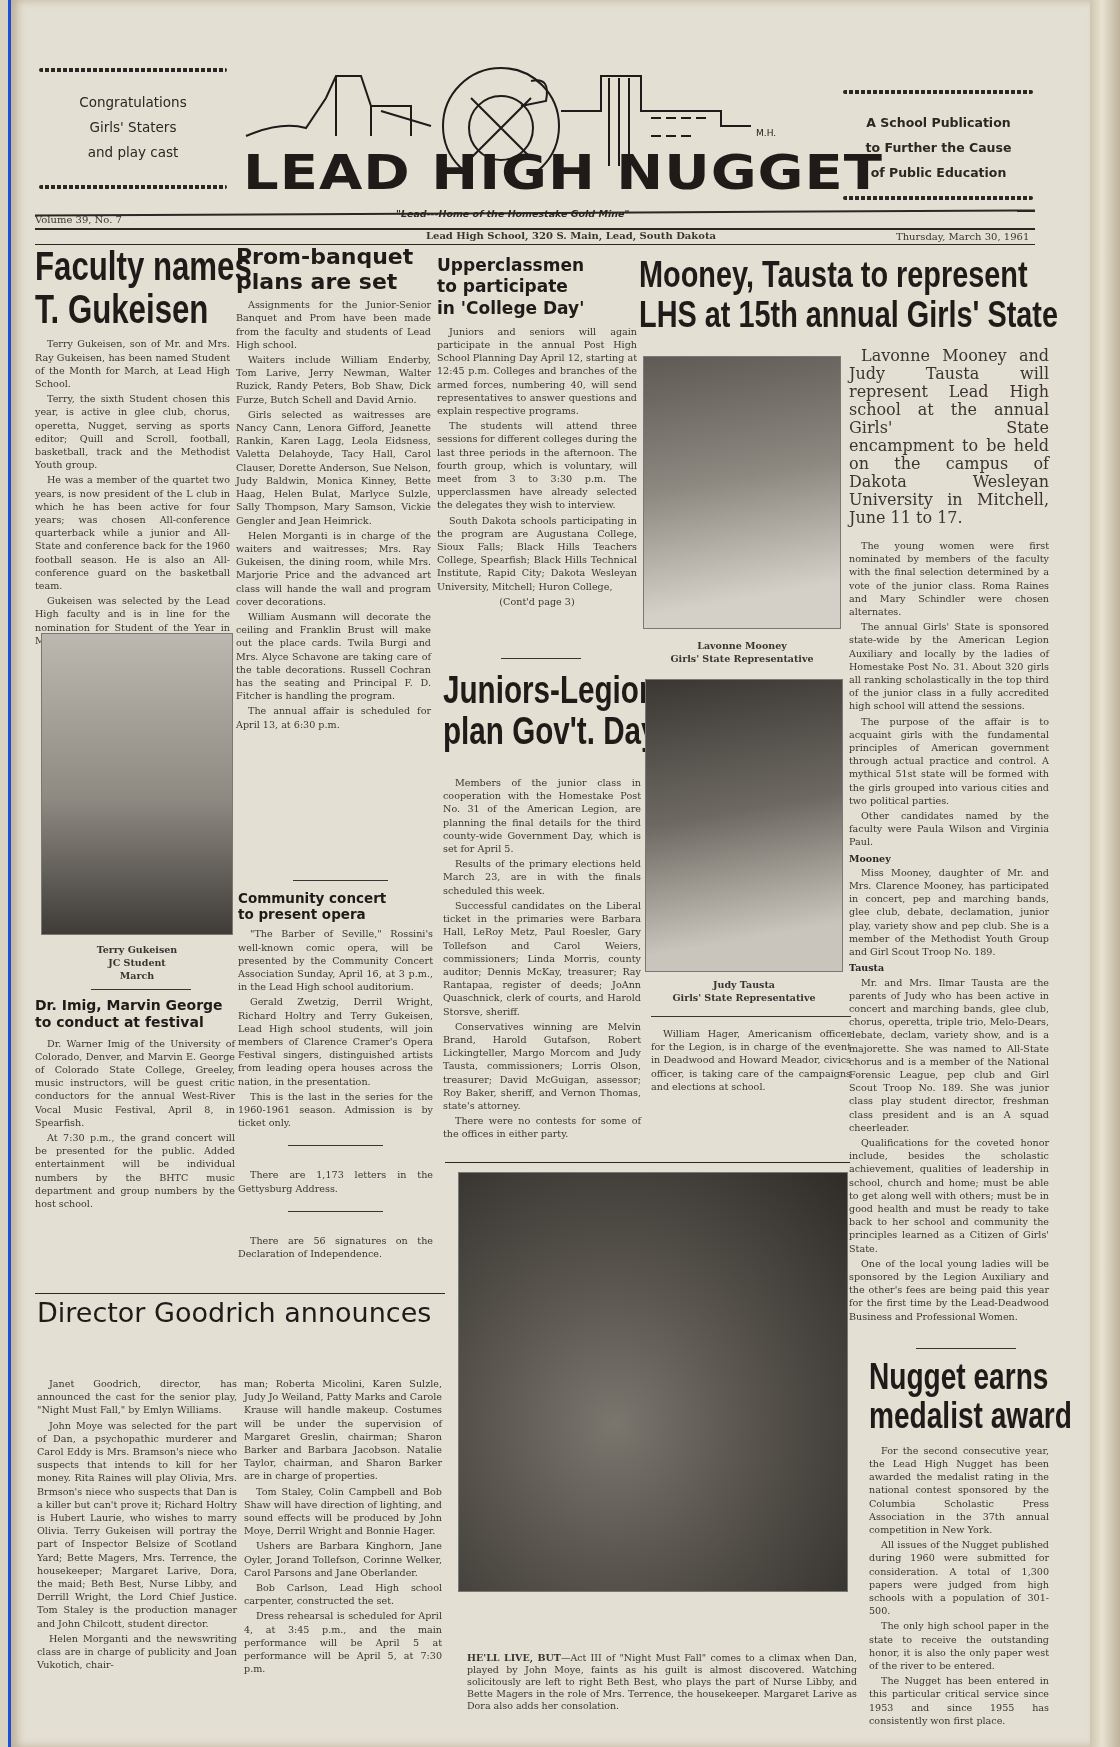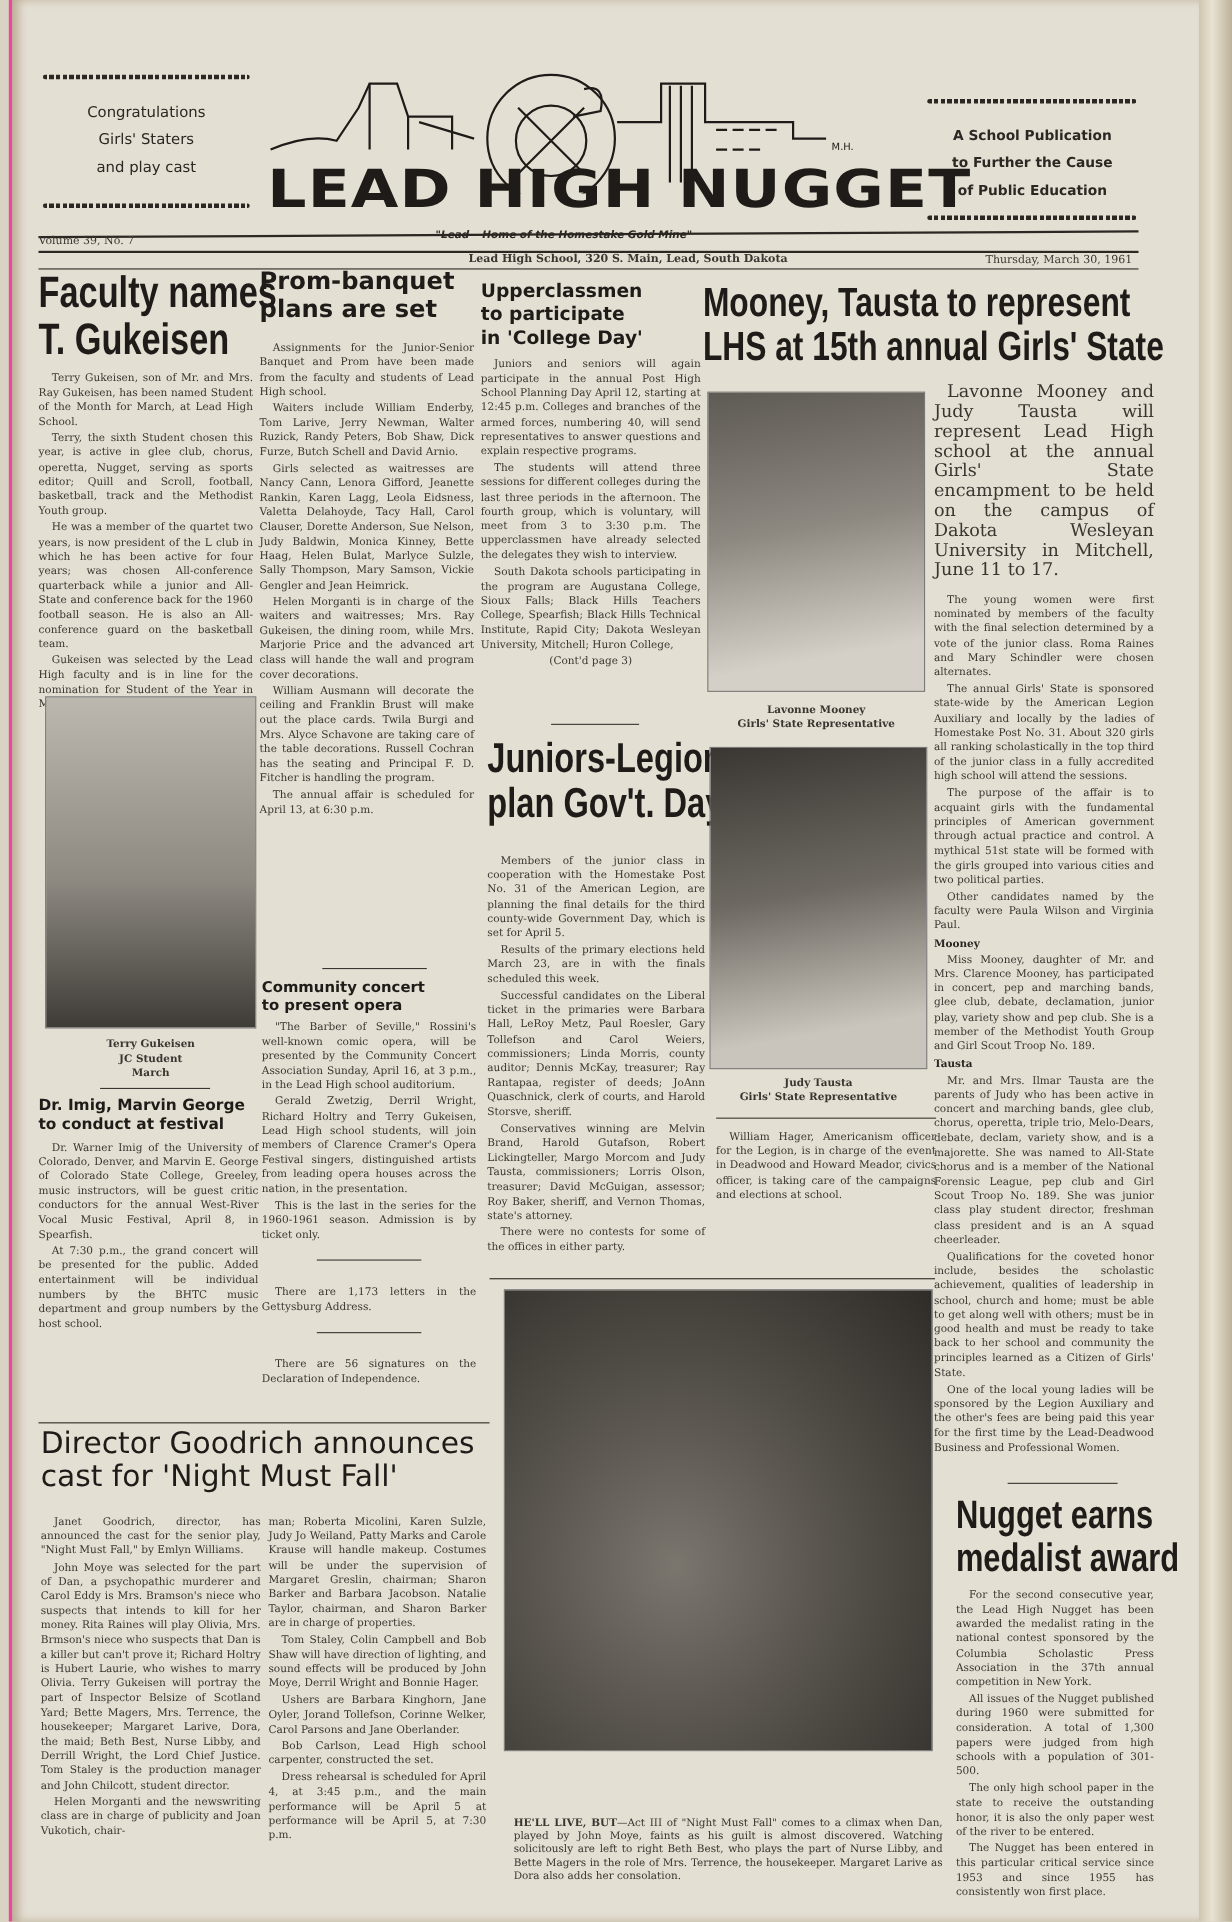--- a/index.html
+++ b/index.html
@@ -1,18 +1,18 @@
 <!DOCTYPE html>
 <html><head>
 <meta charset="utf-8">
 <style>
 *{box-sizing:border-box;margin:0;padding:0}
 html,body{width:1120px;height:1747px;overflow:hidden;background:#d9d3c3}
 body{position:relative;font-family:"DejaVu Serif",serif;color:#2a2622}
-.page{position:absolute;left:8px;top:0;width:1082px;height:1747px;background:#e4dfd3;border-left:3px solid #ec4899;box-shadow:inset 6px 0 8px rgba(120,90,50,.35)}
+.page{position:absolute;left:8px;top:0;width:1082px;height:1747px;background:#e4dfd3;border-left:3px solid #1d4ed8;box-shadow:inset 6px 0 8px rgba(120,90,50,.35)}
 .rightedge{position:absolute;right:0;top:0;width:30px;height:1747px;background:linear-gradient(90deg,#cfc6b0,#e8e2d2 40%,#bdb29a)}
 .abs{position:absolute}
 .ear{position:absolute;text-align:center;font-family:"DejaVu Sans",sans-serif;font-size:13.5px;line-height:25px;color:#2b2722}
 .wavy{position:absolute;height:4px;background:repeating-linear-gradient(90deg,#2b2722 0 4px,transparent 4px 6px);border-radius:2px}
 .mast{position:absolute;left:232px;top:145px;font-family:"DejaVu Sans",sans-serif;font-weight:900;font-size:56px;letter-spacing:1px;color:#1e1b18;transform:scaleY(.85);transform-origin:left top}
 .mast-art{position:absolute;left:230px;top:66px;width:600px;height:110px}
 .rule{position:absolute;background:#2b2722}
 .small{font-size:10px;color:#3a3530}
 .hl-cond{font-family:"Liberation Sans",sans-serif;font-weight:700;color:#1e1b18;transform:scaleX(.78);transform-origin:left top;white-space:nowrap;line-height:1.08}
 .hl-ital{font-family:"DejaVu Sans",sans-serif;font-weight:700;color:#1e1b18;line-height:1.12}
@@ -99,21 +99,21 @@
       <p>Dr. Warner Imig of the University of Colorado, Denver, and Marvin E. George of Colorado State College, Greeley, music instructors, will be guest critic conductors for the annual West-River Vocal Music Festival, April 8, in Spearfish.</p>
       <p>At 7:30 p.m., the grand concert will be presented for the public. Added entertainment will be individual numbers by the BHTC music department and group numbers by the host school.</p>
     </div>
   </div>
 
   <div class="abs" style="left:225px;top:245px;width:195px">
     <div class="hl-ital" style="font-size:22px">
       <div>Prom-banquet</div>
       <div>plans are set</div>
     </div>
-    <div class="body" style="margin-top:16px">
+    <div class="body" style="margin-top:4px">
       <p>Assignments for the Junior-Senior Banquet and Prom have been made from the faculty and students of Lead High school.</p>
       <p>Waiters include William Enderby, Tom Larive, Jerry Newman, Walter Ruzick, Randy Peters, Bob Shaw, Dick Furze, Butch Schell and David Arnio.</p>
       <p>Girls selected as waitresses are Nancy Cann, Lenora Gifford, Jeanette Rankin, Karen Lagg, Leola Eidsness, Valetta Delahoyde, Tacy Hall, Carol Clauser, Dorette Anderson, Sue Nelson, Judy Baldwin, Monica Kinney, Bette Haag, Helen Bulat, Marlyce Sulzle, Sally Thompson, Mary Samson, Vickie Gengler and Jean Heimrick.</p>
       <p>Helen Morganti is in charge of the waiters and waitresses; Mrs. Ray Gukeisen, the dining room, while Mrs. Marjorie Price and the advanced art class will hande the wall and program cover decorations.</p>
       <p>William Ausmann will decorate the ceiling and Franklin Brust will make out the place cards. Twila Burgi and Mrs. Alyce Schavone are taking care of the table decorations. Russell Cochran has the seating and Principal F. D. Fitcher is handling the program.</p>
       <p>The annual affair is scheduled for April 13, at 6:30 p.m.</p>
     </div>
   </div>
   <div class="sep" style="left:282px;top:880px;width:95px"></div>
 
@@ -213,21 +213,20 @@
       <p>For the second consecutive year, the Lead High Nugget has been awarded the medalist rating in the national contest sponsored by the Columbia Scholastic Press Association in the 37th annual competition in New York.</p>
       <p>All issues of the Nugget published during 1960 were submitted for consideration. A total of 1,300 papers were judged from high schools with a population of 301-500.</p>
       <p>The only high school paper in the state to receive the outstanding honor, it is also the only paper west of the river to be entered.</p>
       <p>The Nugget has been entered in this particular critical service since 1953 and since 1955 has consistently won first place.</p>
     </div>
   </div>
 
   <div class="rule" style="left:24px;top:1293px;width:410px;height:1px"></div>
   <div class="abs hl-ital" style="left:26px;top:1298px;font-size:27px;font-weight:400">
     <div>Director Goodrich announces</div>
-    <div>cast for 'Night Must Fall'</div>
   </div>
   <div class="abs body" style="left:26px;top:1377px;width:200px">
     <p>Janet Goodrich, director, has announced the cast for the senior play, "Night Must Fall," by Emlyn Williams.</p>
     <p>John Moye was selected for the part of Dan, a psychopathic murderer and Carol Eddy is Mrs. Bramson's niece who suspects that intends to kill for her money. Rita Raines will play Olivia, Mrs. Brmson's niece who suspects that Dan is a killer but can't prove it; Richard Holtry is Hubert Laurie, who wishes to marry Olivia. Terry Gukeisen will portray the part of Inspector Belsize of Scotland Yard; Bette Magers, Mrs. Terrence, the housekeeper; Margaret Larive, Dora, the maid; Beth Best, Nurse Libby, and Derrill Wright, the Lord Chief Justice. Tom Staley is the production manager and John Chilcott, student director.</p>
     <p>Helen Morganti and the newswriting class are in charge of publicity and Joan Vukotich, chair-</p>
   </div>
   <div class="abs body" style="left:233px;top:1377px;width:198px">
     <p style="text-indent:0">man; Roberta Micolini, Karen Sulzle, Judy Jo Weiland, Patty Marks and Carole Krause will handle makeup. Costumes will be under the supervision of Margaret Greslin, chairman; Sharon Barker and Barbara Jacobson. Natalie Taylor, chairman, and Sharon Barker are in charge of properties.</p>
     <p>Tom Staley, Colin Campbell and Bob Shaw will have direction of lighting, and sound effects will be produced by John Moye, Derril Wright and Bonnie Hager.</p>
     <p>Ushers are Barbara Kinghorn, Jane Oyler, Jorand Tollefson, Corinne Welker, Carol Parsons and Jane Oberlander.</p>

